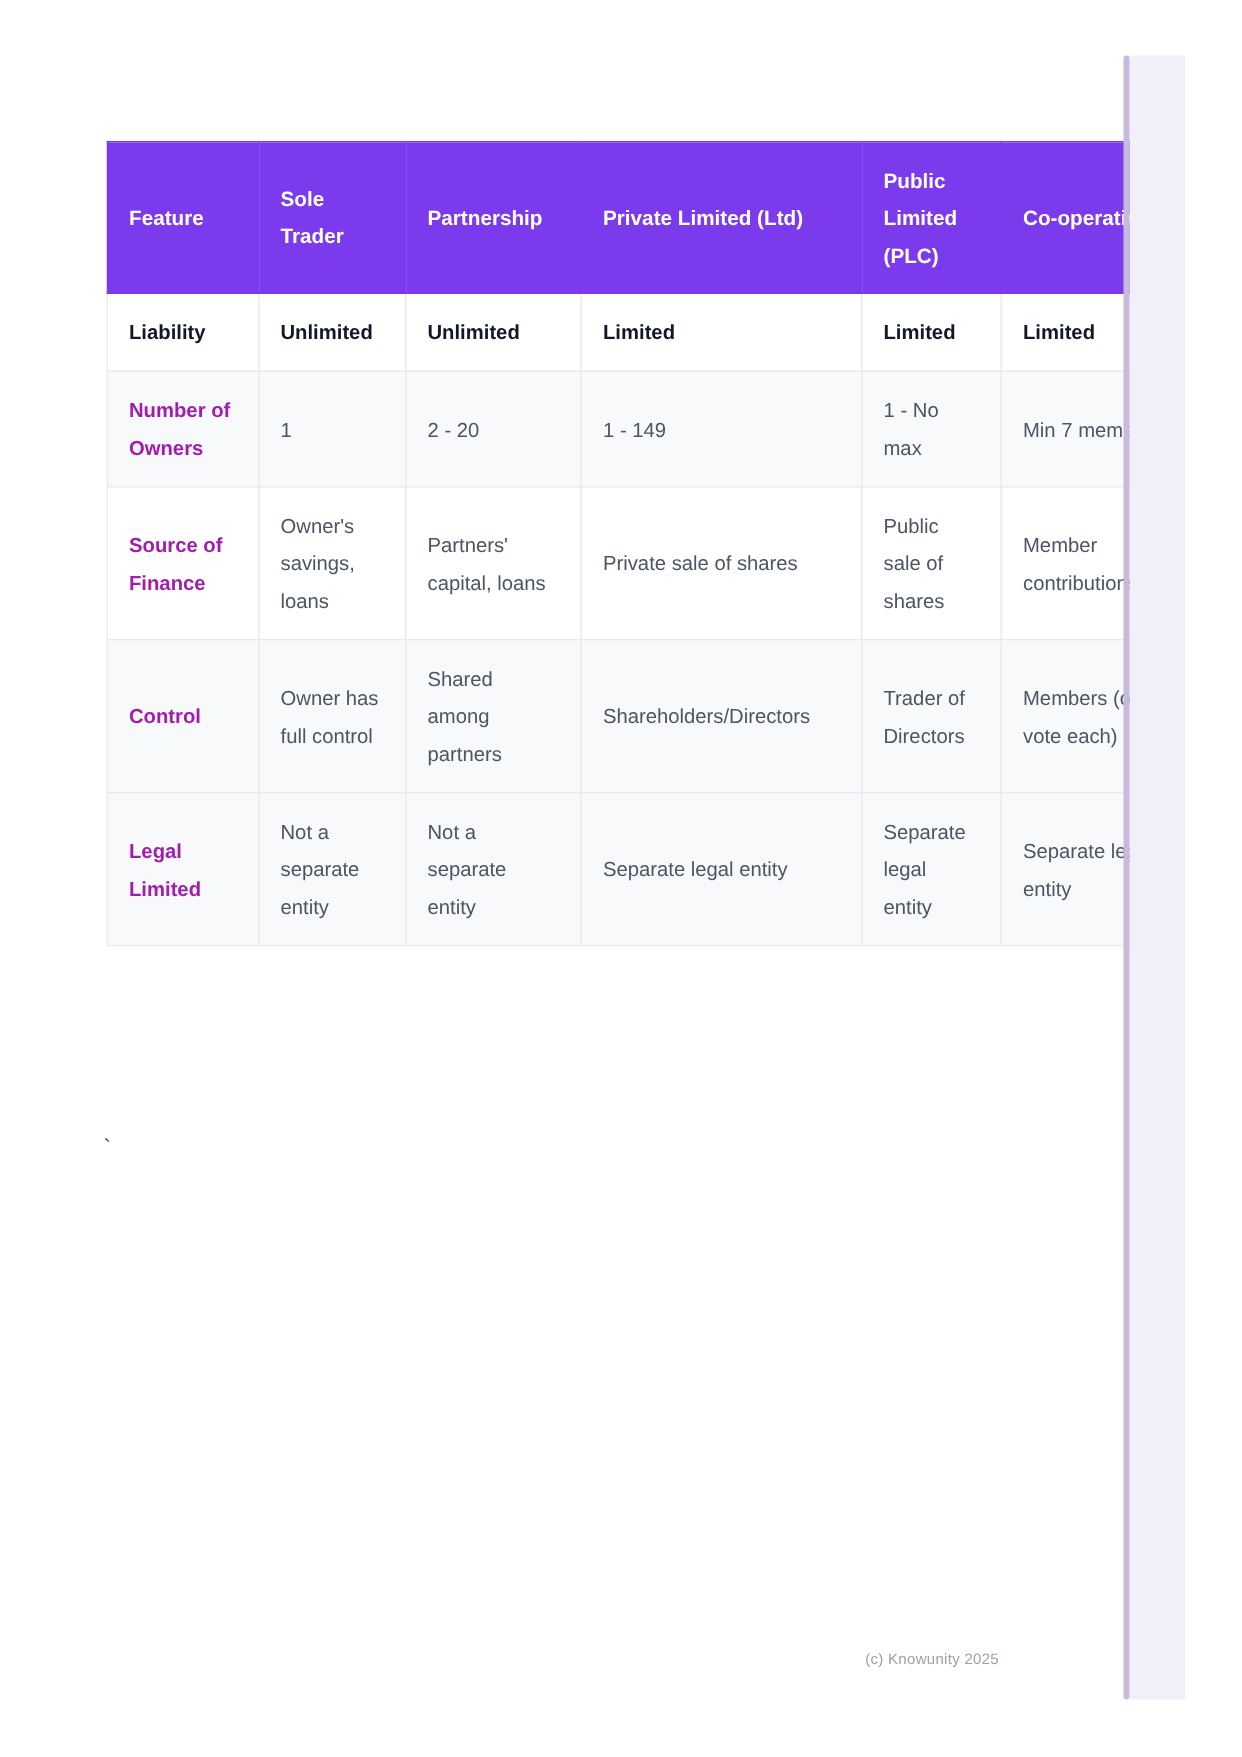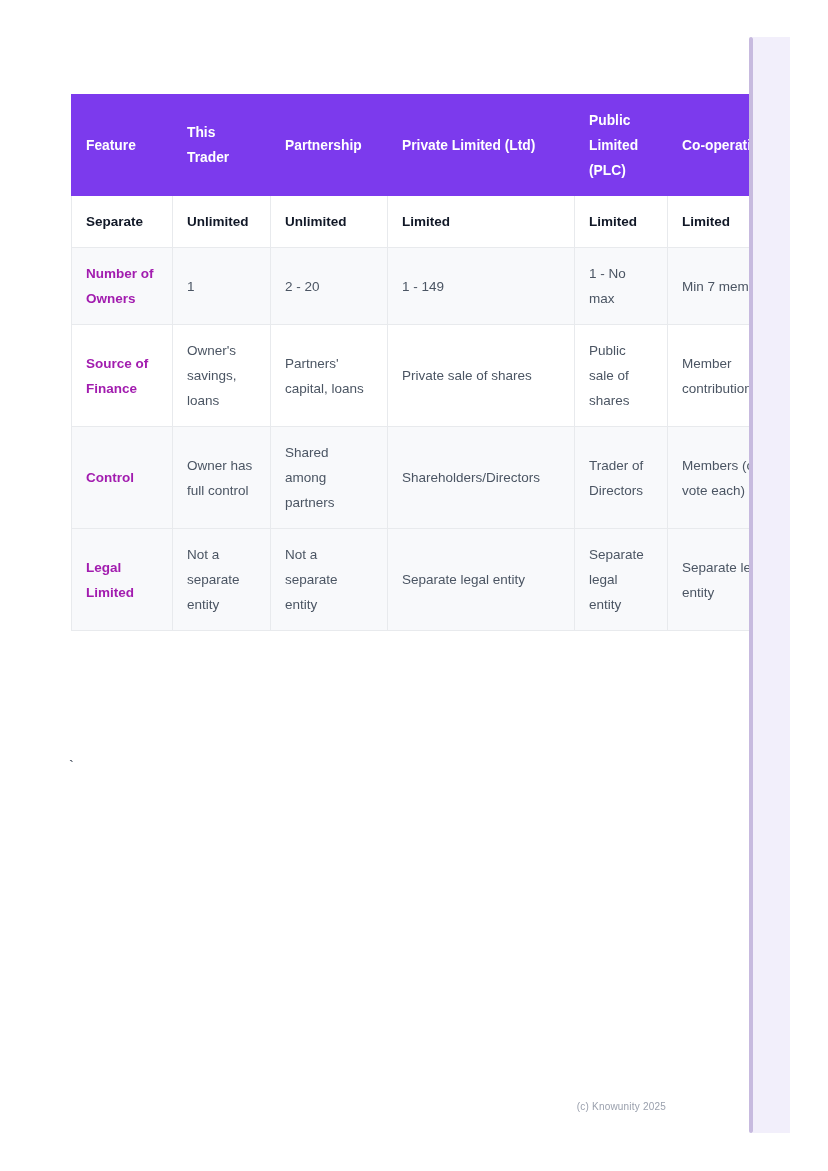--- a/index.html
+++ b/index.html
@@ -158,30 +158,30 @@
         <col class="c0">
           <col class="c1">
           <col class="c2">
         <col class="c3">
           <col class="c4">
           <col class="c5">
       </colgroup>
       <thead>
         <tr id="hdr-row">
             <th>Feature</th>
-            <th>This Trader</th>
+            <th>Sole Trader</th>
             <th>Partnership</th>
             <th>Private Limited (Ltd)</th>
             <th>Public Limited (PLC)</th>
             <th>Co-operative</th>
           </tr>
       </thead>
       <tbody id="tbl-body">
           <tr class="emph">
-            <td class="rowhead">Separate</td>
+            <td class="rowhead">Liability</td>
             <td>Unlimited</td>
             <td>Unlimited</td>
             <td>Limited</td>
             <td>Limited</td>
             <td>Limited</td>
           </tr>
           <tr class="shaded">
             <td class="rowhead">Number of Owners</td>
             <td>1</td>
             <td>2 - 20</td>

